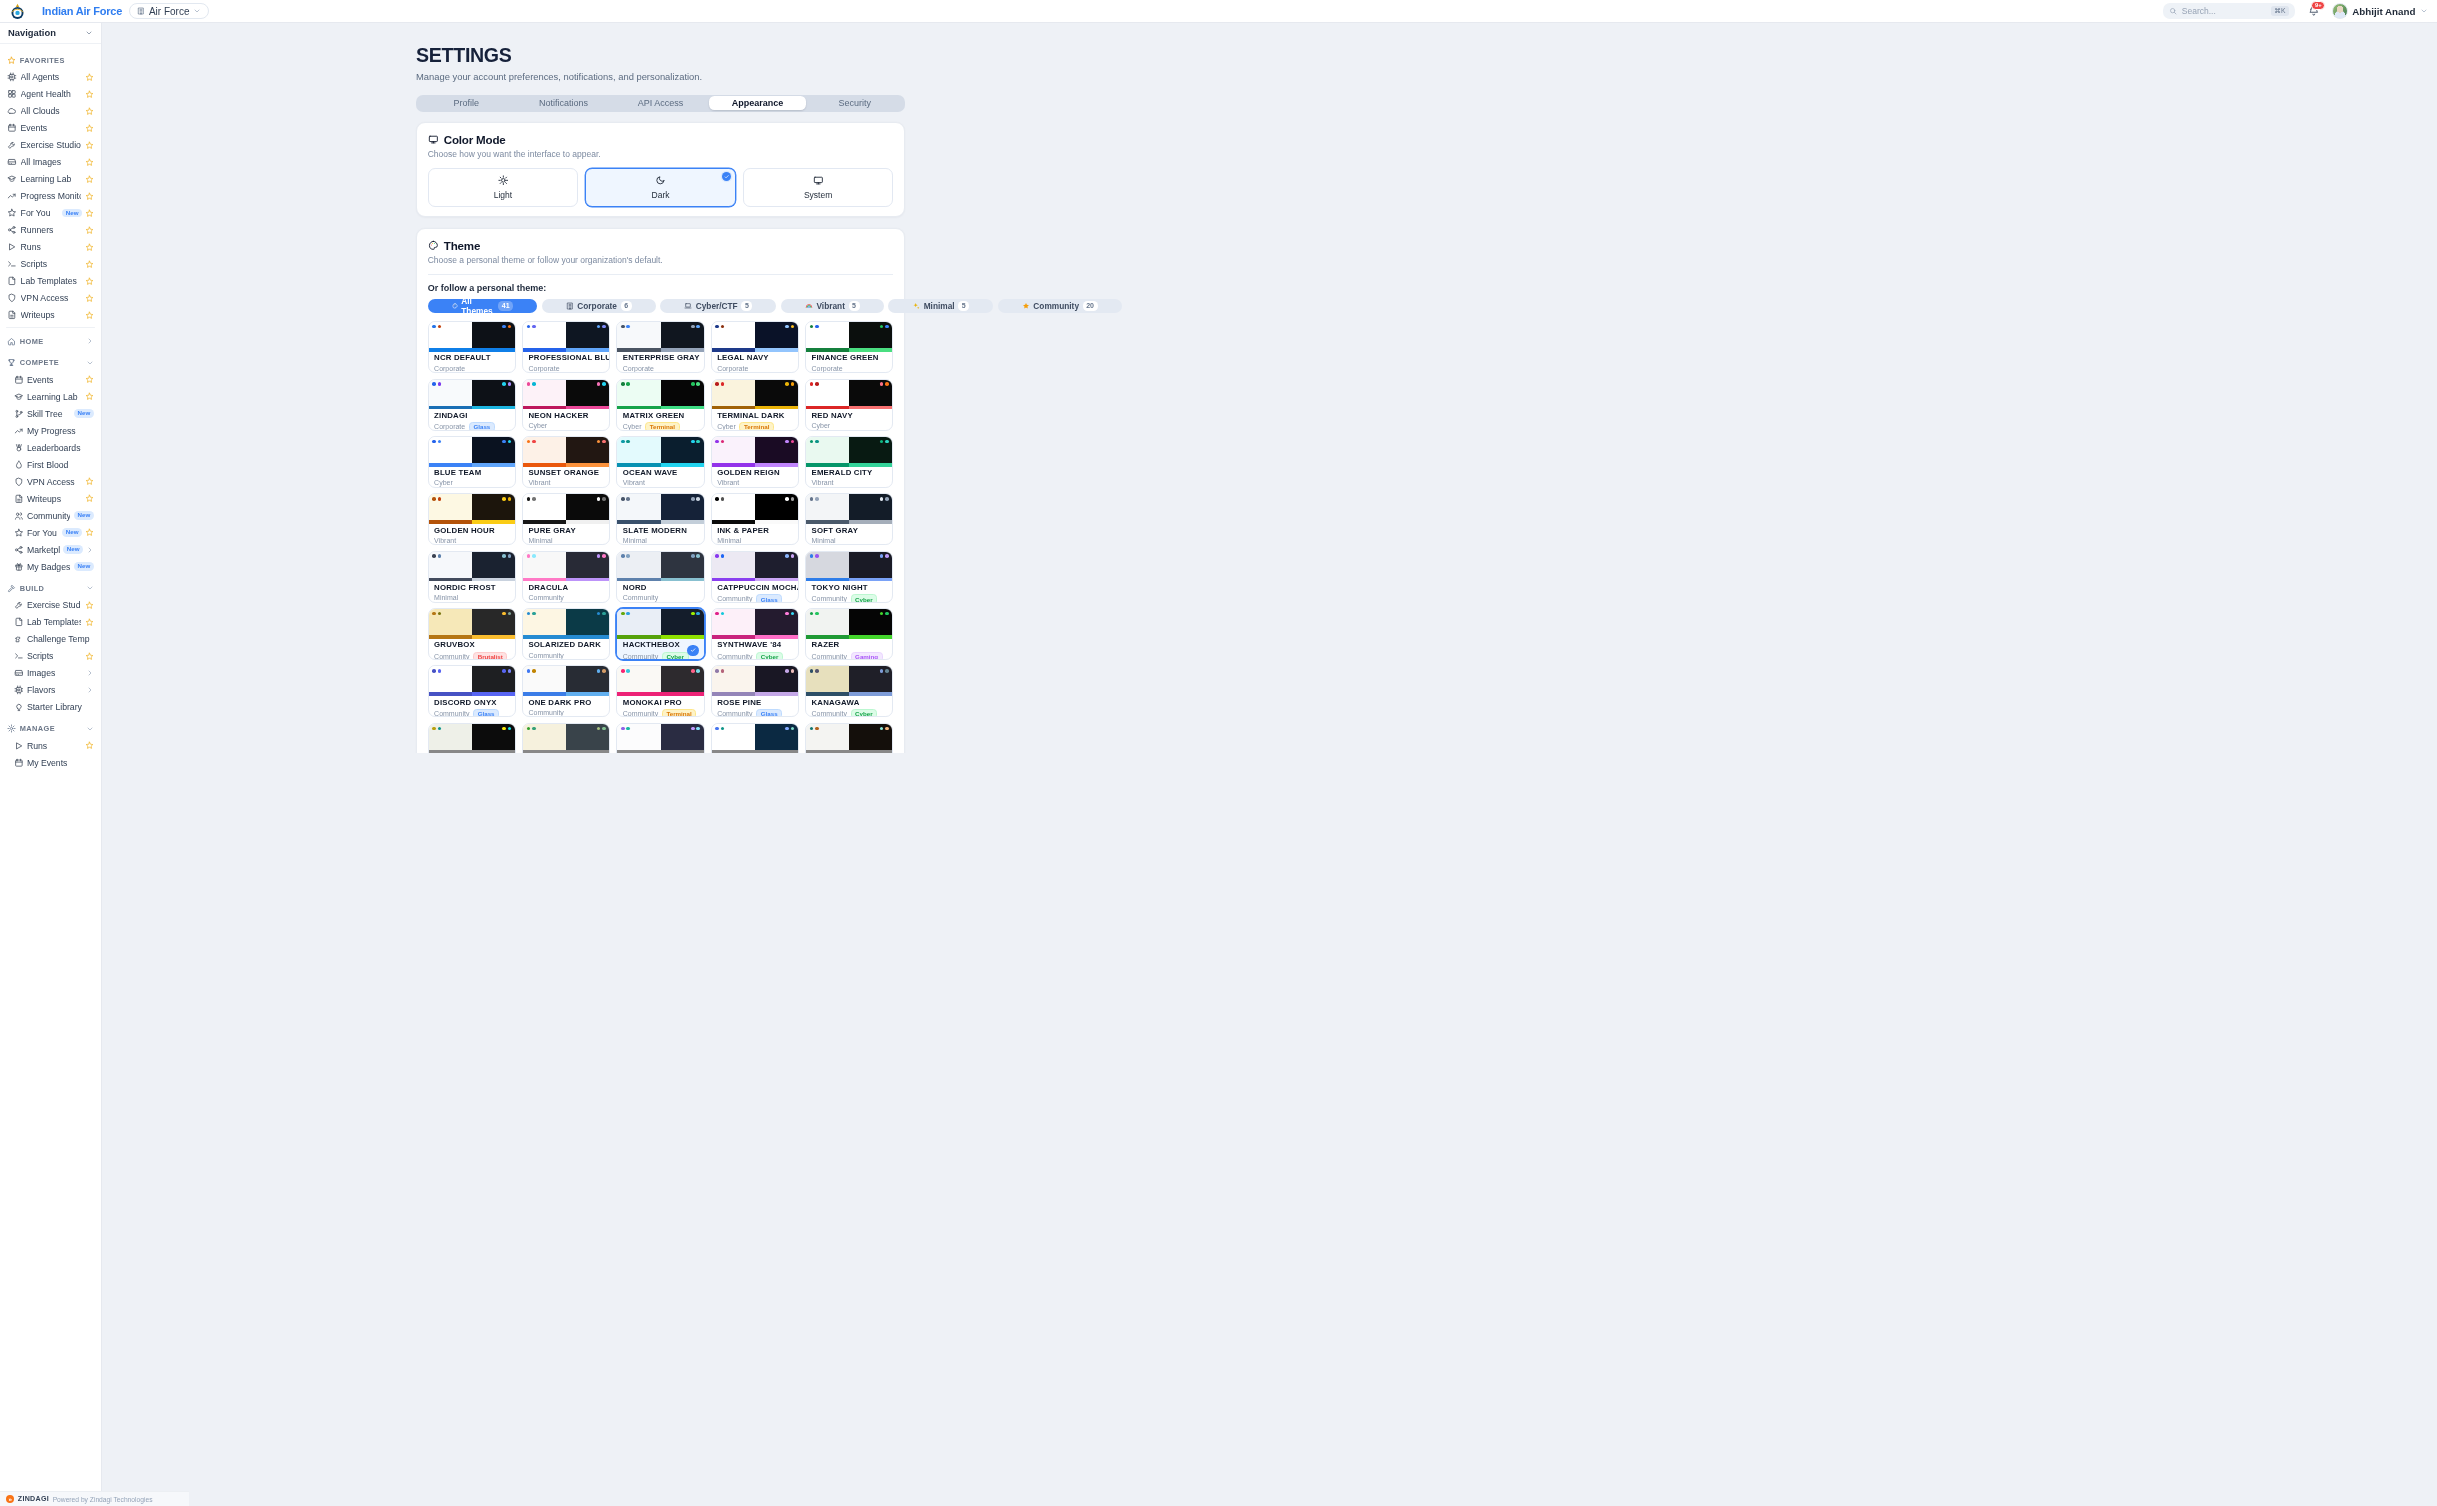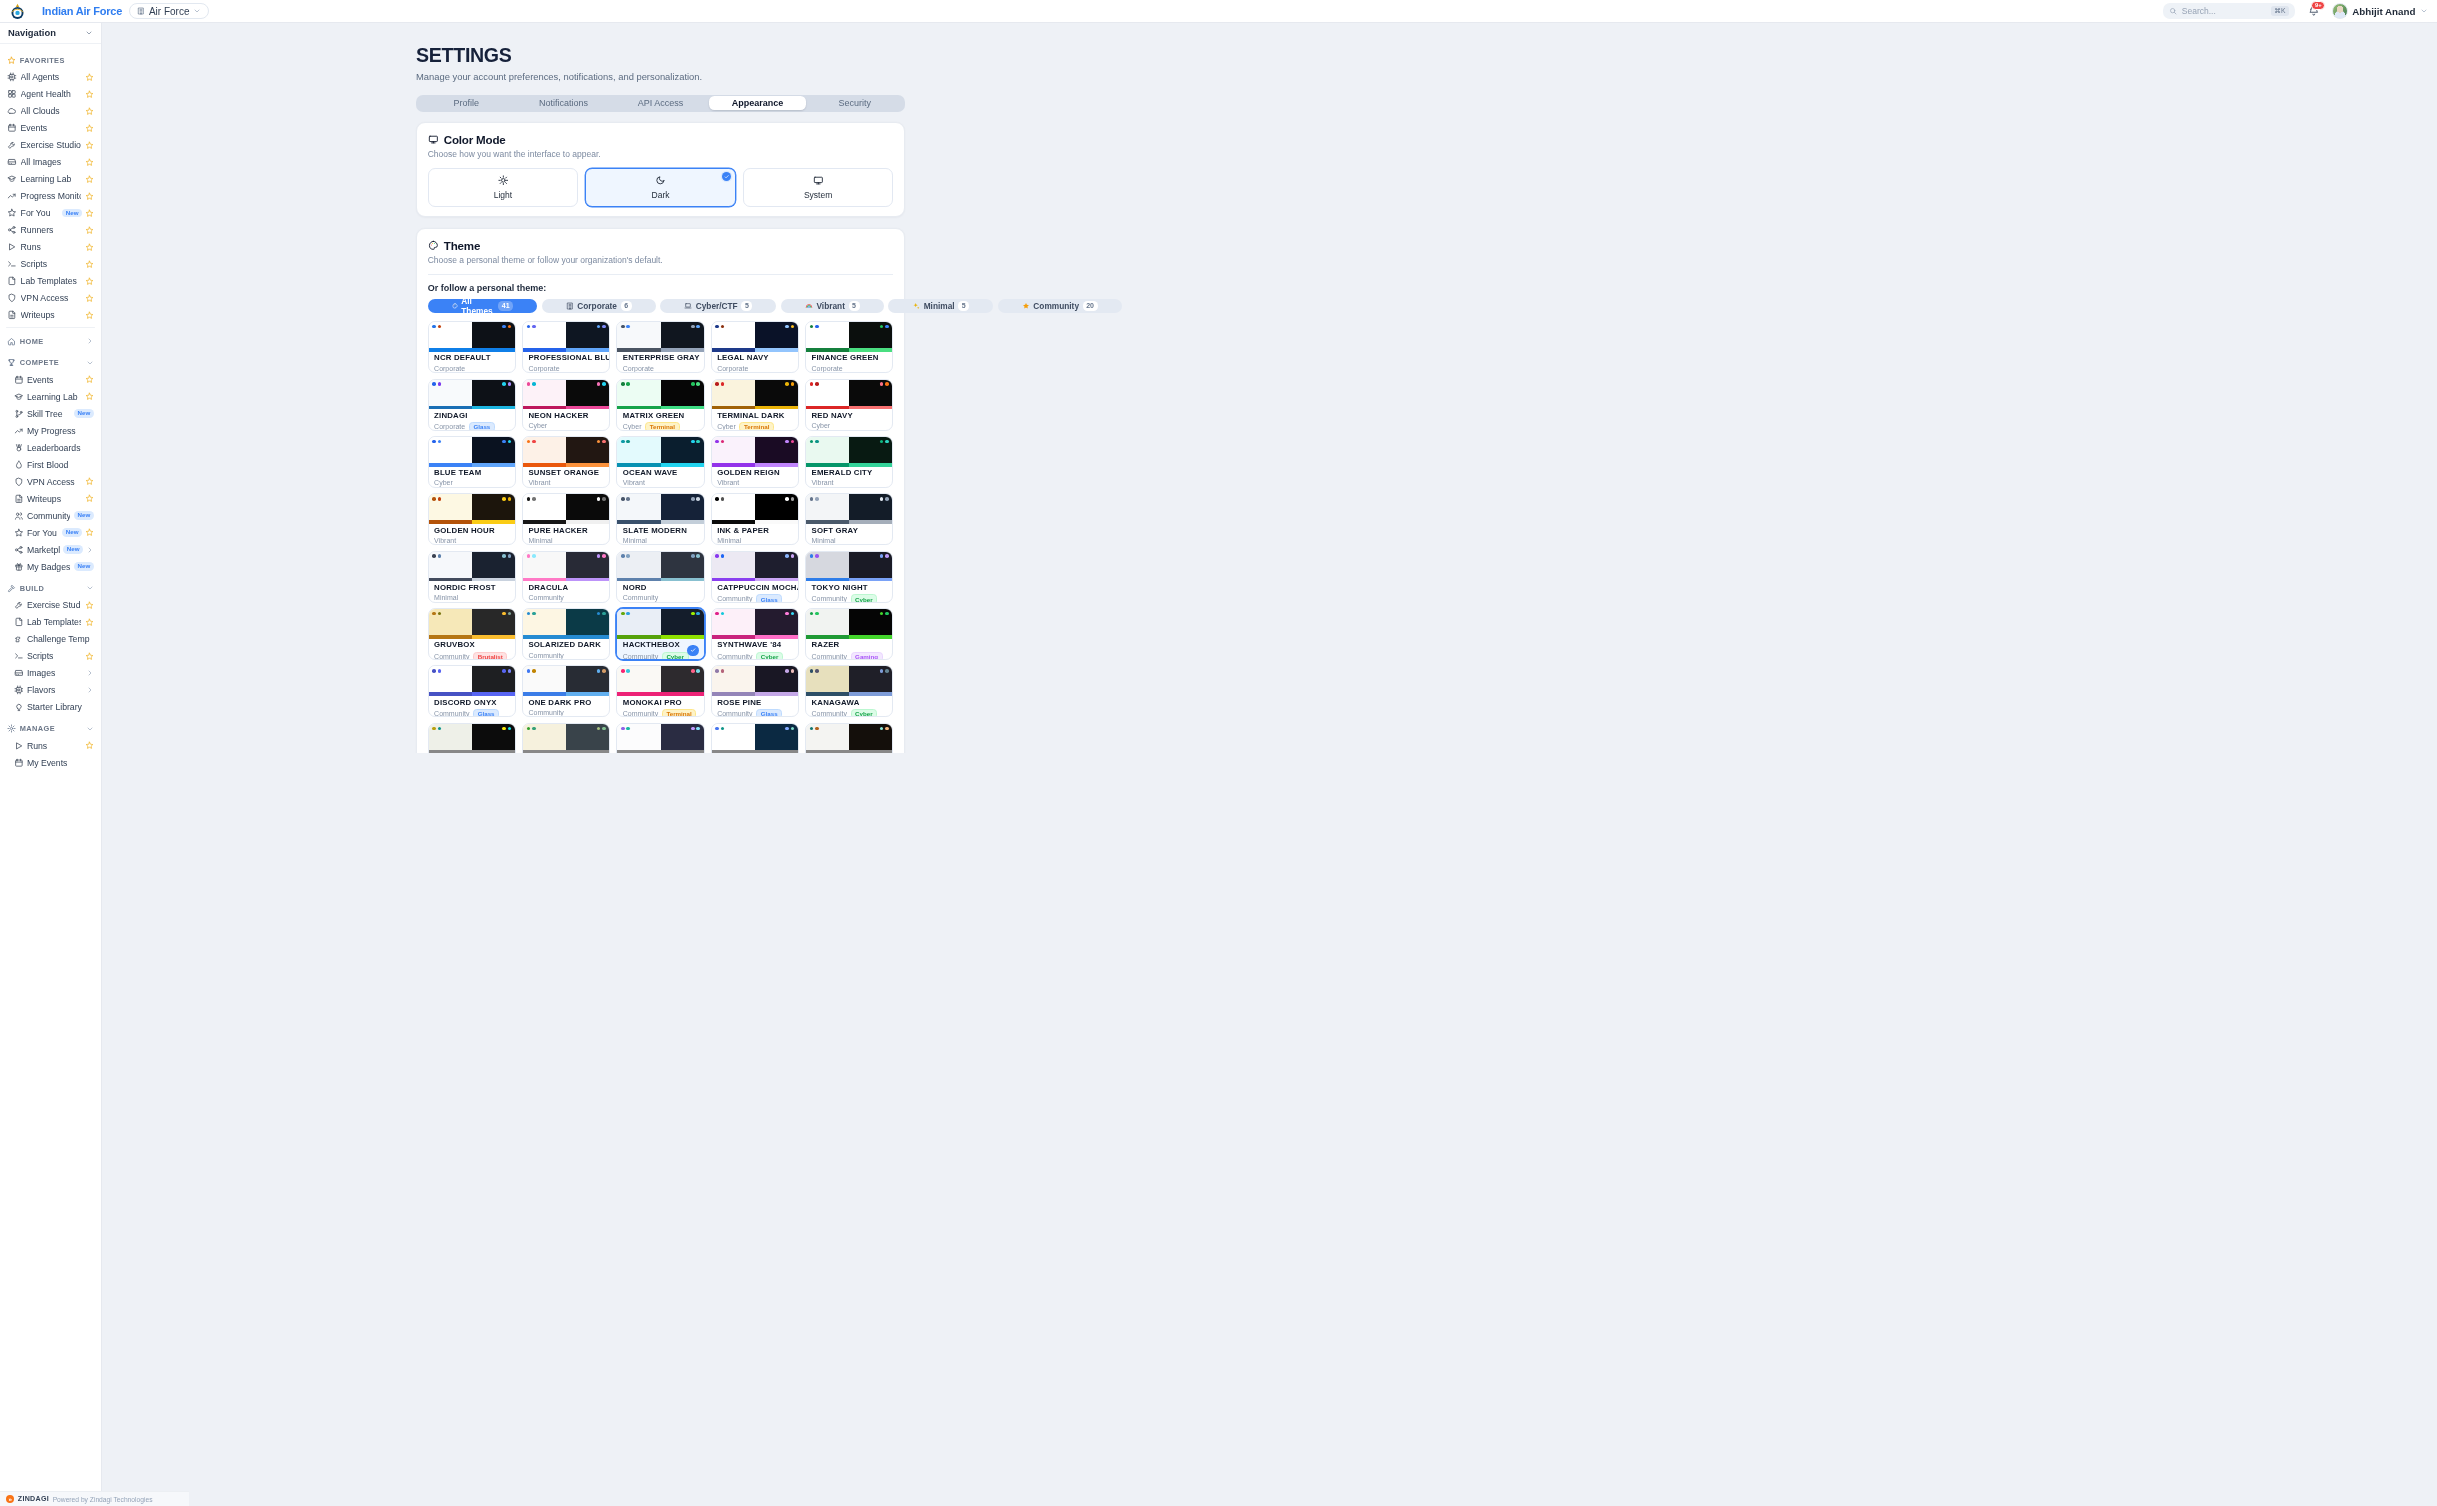--- a/index.html
+++ b/index.html
@@ -1599,21 +1599,21 @@
                   <span class="t-dot" style="background: rgb(250, 250, 250);"></span>
                   <span class="t-dot" style="background: rgb(115, 115, 115);"></span>
                 </span>
               </div>
             </div>
             <div class="t-bar">
               <span style="background: rgb(23, 23, 23);"></span>
               <span style="background: rgb(240, 240, 240);"></span>
             </div>
             <div class="t-label">
-              <div class="t-name">PURE HACKER</div>
+              <div class="t-name">PURE GRAY</div>
               <div class="t-meta">
                 <span class="t-cat">Minimal</span>
 
               </div>
 
             </div>
           </div>
 
           <div class="t-card">
             <div class="t-prev">

